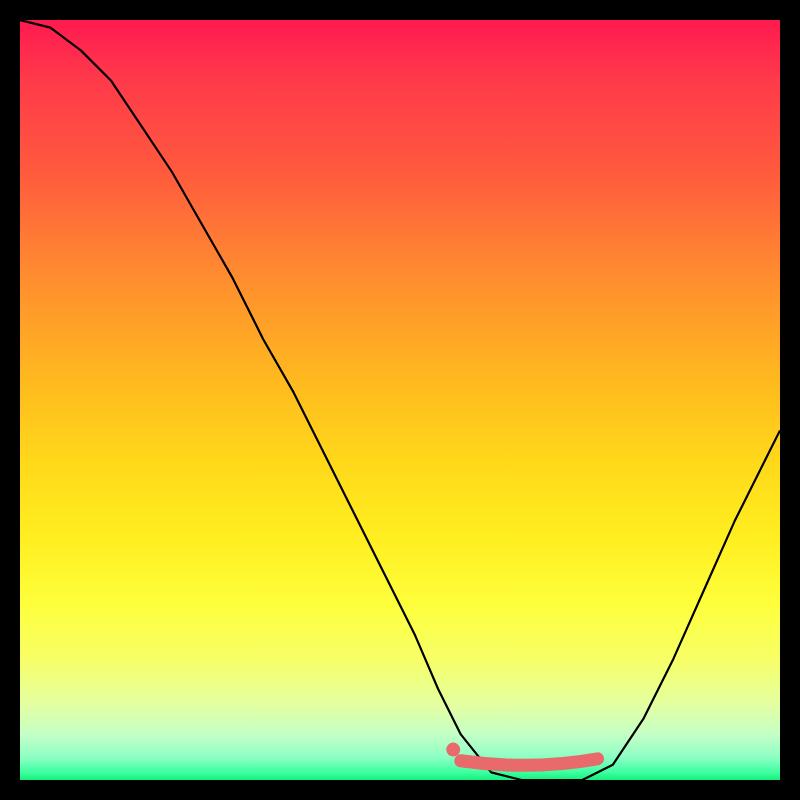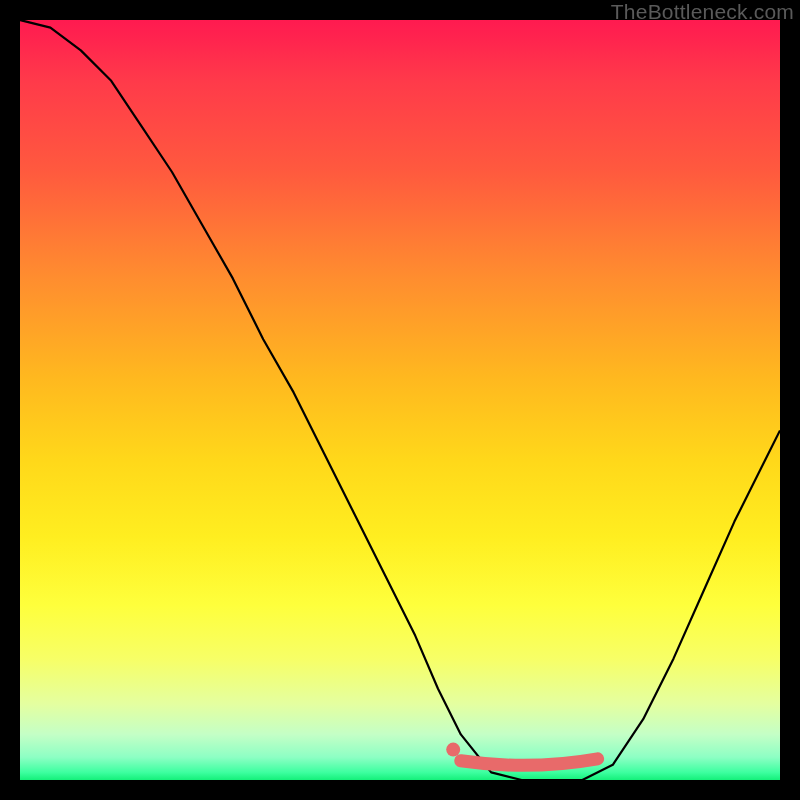--- a/index.html
+++ b/index.html
@@ -67,14 +67,13 @@
   <div class="plot-area">
     <div class="gradient"></div>
 
     <svg class="curve" viewBox="0 0 760 760" preserveAspectRatio="none">
       <path id="curve-path" fill="none" stroke="#000" stroke-width="2.2" stroke-linejoin="round" d="M0.0 0.0 L30.4 7.6 L60.8 30.4 L91.2 60.8 L121.6 106.4 L152.0 152.0 L182.4 205.2 L212.8 258.4 L243.2 319.2 L273.6 372.4 L304.0 433.2 L334.4 494.0 L364.8 554.8 L395.2 615.6 L418.0 668.8 L440.8 714.4 L471.2 752.4 L501.6 760.0 L532.0 760.0 L562.4 760.0 L592.8 744.8 L623.2 699.2 L653.6 638.4 L684.0 570.0 L714.4 501.6 L744.8 440.8 L760.0 410.4"></path>
       <path id="opt-path" fill="none" stroke="#e86a6a" stroke-width="13" stroke-linecap="round" d="M440.8 740.8 Q509.2 750.8 577.6 738.8"></path>
       <circle id="marker-dot" r="7" fill="#e86a6a" cx="433.2" cy="729.6"></circle>
     </svg>
   </div>
 
-  <div class="watermark">TheBottleneck.com</div>
 </div>
 
 </body></html>

